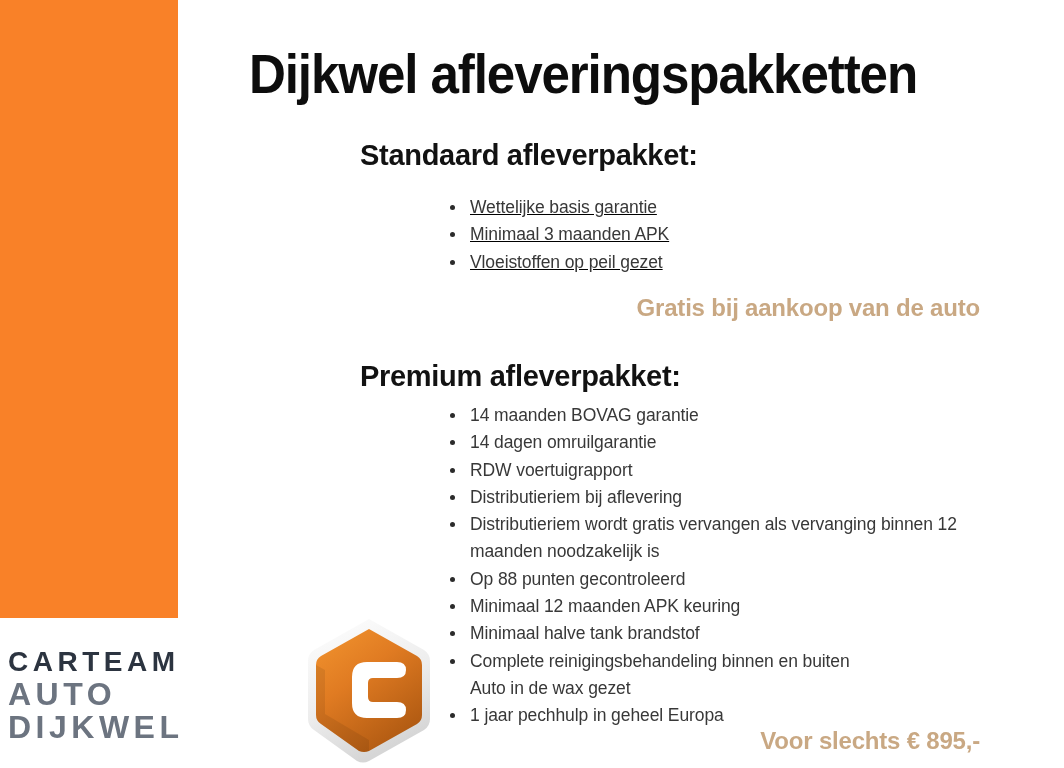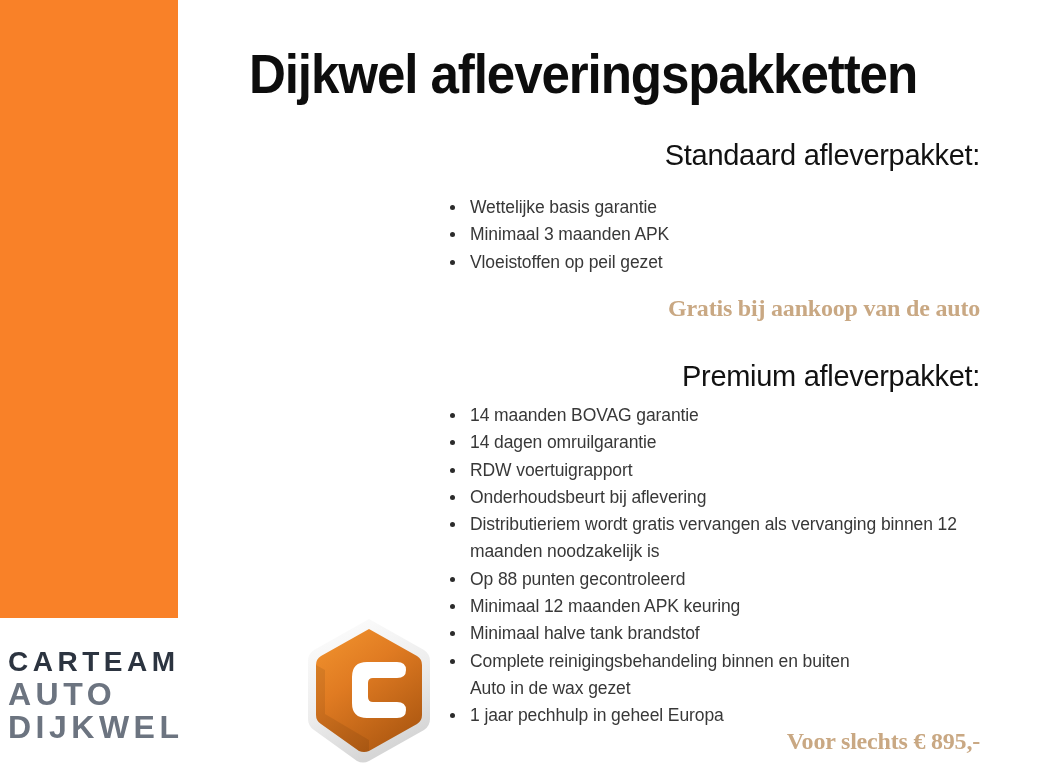--- a/index.html
+++ b/index.html
@@ -38,23 +38,23 @@
     transform:scaleX(0.93);
     transform-origin:center;
     white-space:nowrap;
   }
 
   
   .section-heading {
     position:absolute;
     right:84px;
     width:620px;
-    text-align:right;
+    text-align:left;
     font-family:"Liberation Sans","DejaVu Sans", sans-serif;
-    font-weight:normal;
+    font-weight:bold;
     font-size:29px;
     line-height:34px;
     letter-spacing:-0.3px;
     color:#121212;
     white-space:nowrap;
   }
   #heading-standard { top:138px; }
   #heading-premium  { top:359px; }
 
   
@@ -75,30 +75,30 @@
   }
   .bullet-list li::before {
     content:"";
     position:absolute;
     left:1px; top:11px;
     width:5px; height:5px;
     border-radius:50%;
     background:#2b2b2b;
   }
   .bullet-list li.no-bullet::before { display:none; }
-  #list-standard { top:194px; }
+  #list-standard { top:194px;text-decoration:underline; }
   #list-premium  { top:402px; }
 
   
   .promo-line {
     position:absolute;
     right:84px;
     width:700px;
     text-align:right;
-    font-family:Liberation Serif, serif;
+    font-family:Liberation Sans, sans-serif;
     font-weight:bold;
     font-size:24px;
     line-height:30px;
     letter-spacing:-0.2px;
     color:#C9A883;
     white-space:nowrap;
   }
   #promo-free  { top:293px; }
   #promo-price { top:726px; }
 
@@ -149,21 +149,21 @@
   </ul>
 
   <div class="promo-line" id="promo-free">Gratis bij aankoop van de auto</div>
 
   <div class="section-heading" id="heading-premium">Premium afleverpakket:</div>
 
   <ul class="bullet-list" id="list-premium">
     <li>14 maanden BOVAG garantie</li>
     <li>14 dagen omruilgarantie</li>
     <li>RDW voertuigrapport</li>
-    <li>Onderhoudsbeurt bij aflevering</li>
+    <li>Distributieriem bij aflevering</li>
     <li>Distributieriem wordt gratis vervangen als vervanging binnen 12 maanden noodzakelijk is</li>
     <li>Op 88 punten gecontroleerd</li>
     <li>Minimaal 12 maanden APK keuring</li>
     <li>Minimaal halve tank brandstof</li>
     <li>Complete reinigingsbehandeling binnen en buiten</li>
     <li class="no-bullet">Auto in de wax gezet</li>
     <li>1 jaar pechhulp in geheel Europa</li>
   </ul>
 
   <div class="promo-line" id="promo-price">Voor slechts € 895,-</div>

